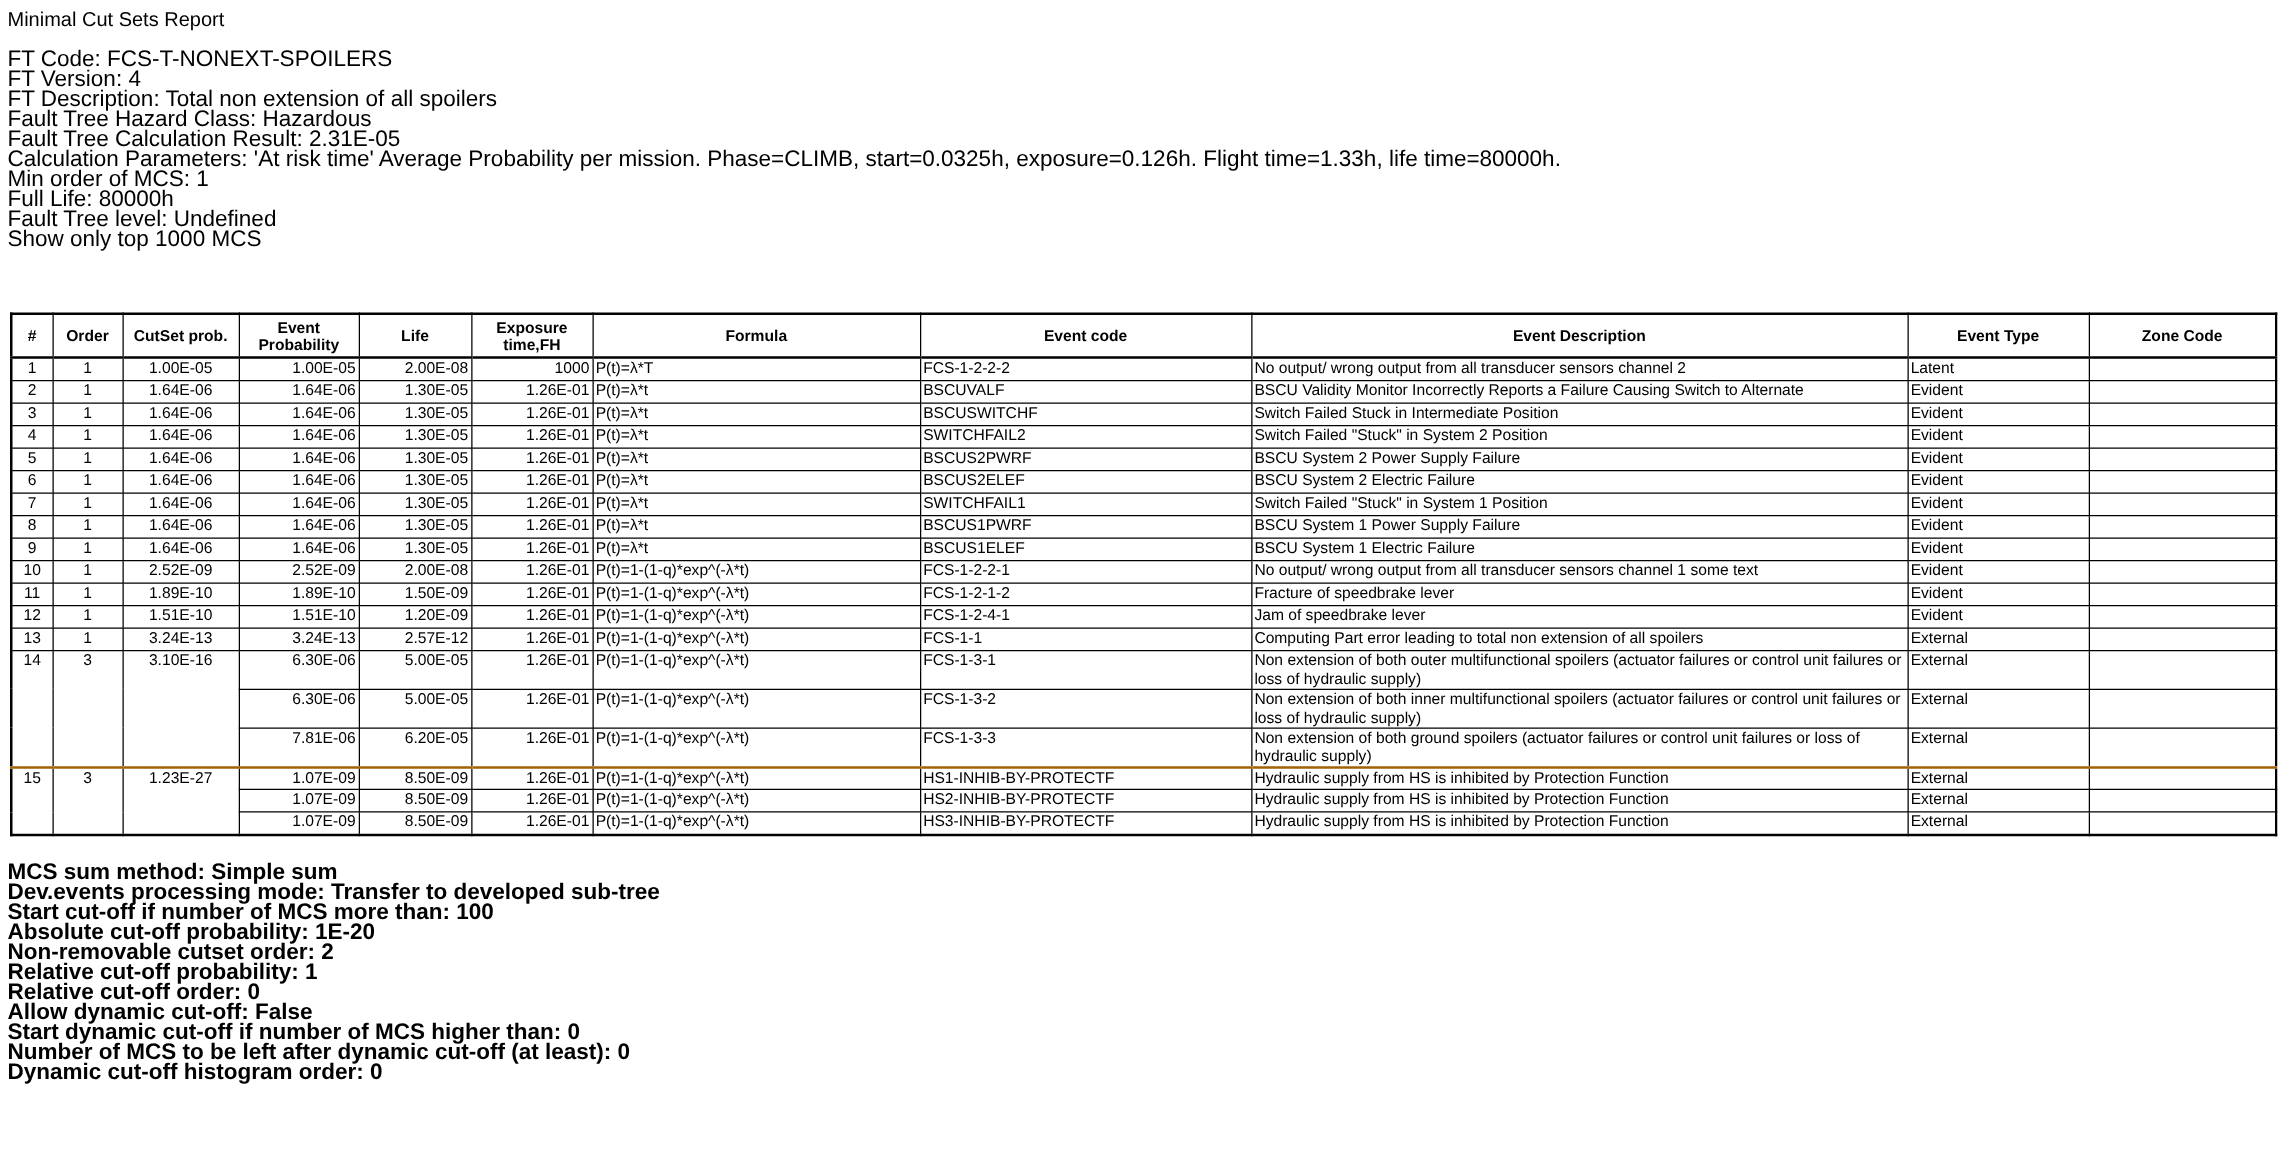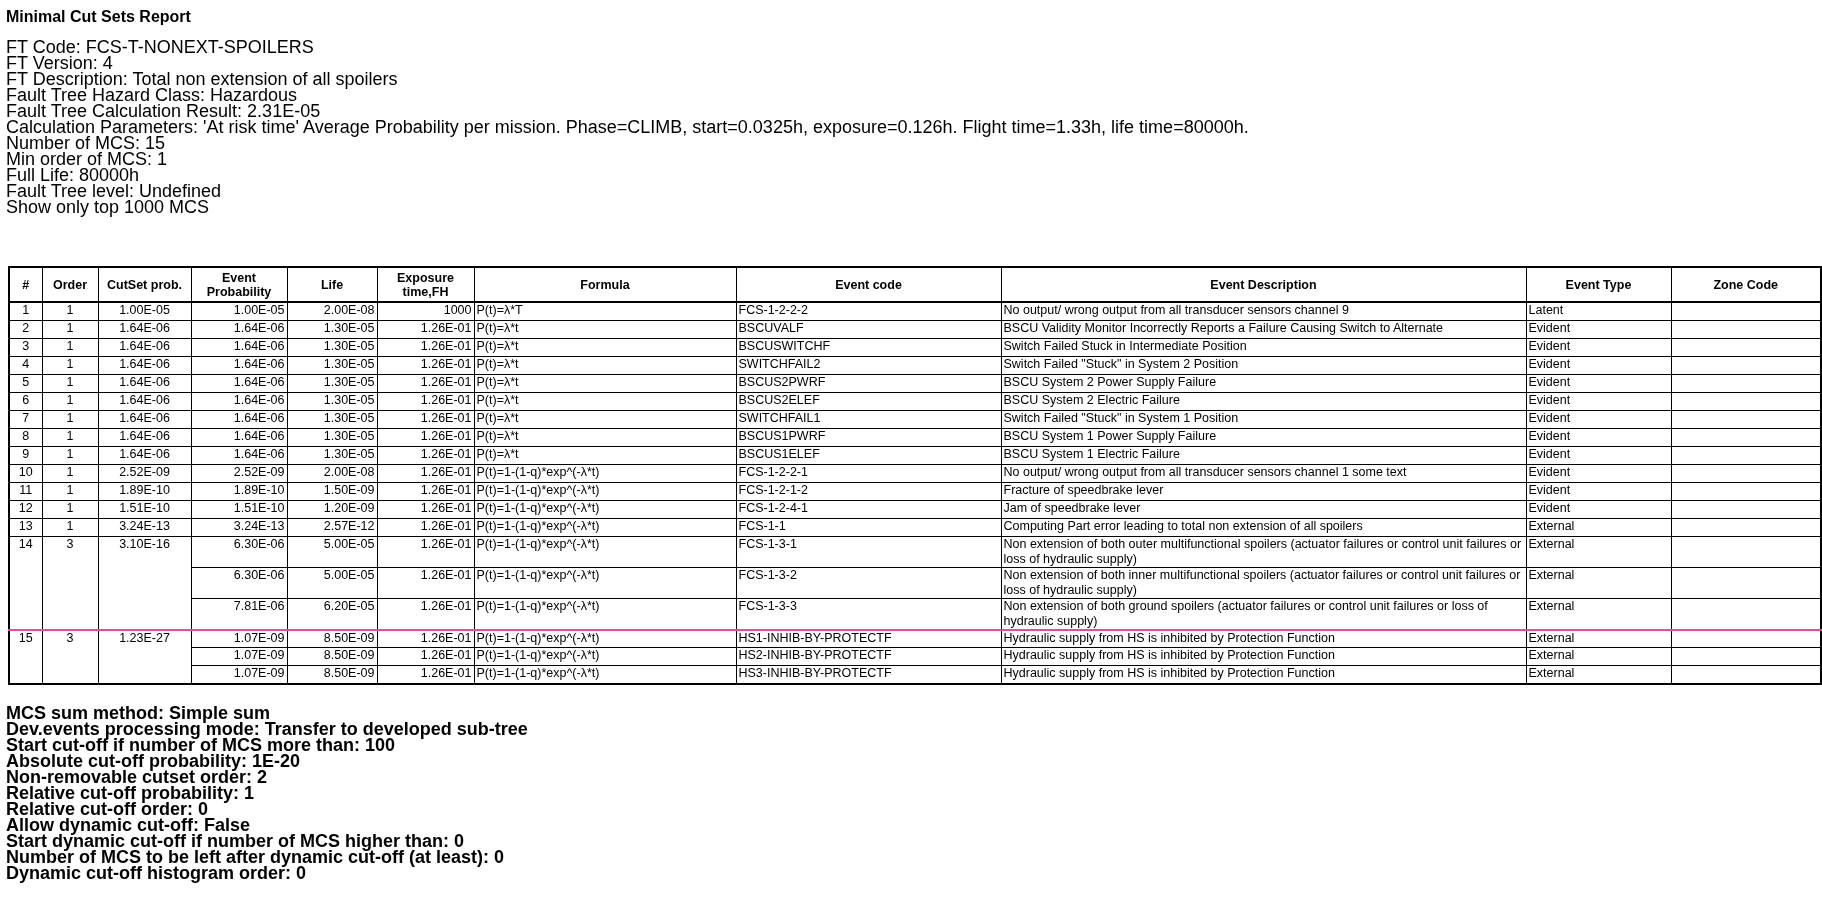--- a/index.html
+++ b/index.html
@@ -1,45 +1,44 @@
 <!DOCTYPE html>
 <html><head>
 <meta charset="utf-8">
 <style>
   html,body{margin:0;padding:0;background:#fff;color:#000;}
   body{width:1822px;height:923px;overflow:hidden;font-family:"Liberation Sans","DejaVu Sans",sans-serif;}
   .page{padding:8px 0 0 6px;}
-  .report-title{font-size:16px;font-weight:bold;margin:0 0 13px 0;}
+  .report-title{font-size:16px;font-weight:normal;margin:0 0 13px 0;}
   .meta,.footer{font-size:18px;line-height:16px;}
   .meta div,.footer div{white-space:nowrap;}
   table.mcs{border-collapse:collapse;table-layout:fixed;width:1812px;margin:51px 0 0 2px;border:2px solid #000;font-size:12.5px;}
   table.mcs th,table.mcs td{border:1px solid #000;overflow:hidden;}
   table.mcs thead th{border-bottom:2px solid #000;font-weight:bold;text-align:center;vertical-align:middle;height:33px;padding:0 2px;line-height:14px;}
   table.mcs tbody tr{height:18px;}
   table.mcs td{padding:0 2px;line-height:15px;vertical-align:top;}
   td.c{text-align:center;}
   td.r{text-align:right;padding-right:1px;}
   td.l{text-align:left;padding-left:2px;}
-  tr.thick-top td{border-top:2px solid #ec4899;}
+  tr.thick-top td{border-top:2px solid #a16207;}
   .footer{margin:20px 0 0 0;font-weight:bold;}
 </style>
 </head>
 <body>
 
 <div class="page">
   <div class="report-title">Minimal Cut Sets Report</div>
 
   <div class="meta">
     <div>FT Code: FCS-T-NONEXT-SPOILERS</div>
     <div>FT Version: 4</div>
     <div>FT Description: Total non extension of all spoilers</div>
     <div>Fault Tree Hazard Class: Hazardous</div>
     <div>Fault Tree Calculation Result: 2.31E-05</div>
     <div>Calculation Parameters: 'At risk time' Average Probability per mission. Phase=CLIMB, start=0.0325h, exposure=0.126h. Flight time=1.33h, life time=80000h.</div>
-    <div>Number of MCS: 15</div>
     <div>Min order of MCS: 1</div>
     <div>Full Life: 80000h</div>
     <div>Fault Tree level: Undefined</div>
     <div>Show only top 1000 MCS</div>
   </div>
 
   <table class="mcs">
     <colgroup>
       <col style="width:33px">
         <col style="width:56px">
@@ -71,21 +70,21 @@
     <tbody>
         <tr>
           <td class="c">1</td>
           <td class="c">1</td>
           <td class="c">1.00E-05</td>
           <td class="r">1.00E-05</td>
           <td class="r">2.00E-08</td>
           <td class="r">1000</td>
           <td class="l">P(t)=λ*T</td>
           <td class="l">FCS-1-2-2-2</td>
-          <td class="l">No output/ wrong output from all transducer sensors channel 9</td>
+          <td class="l">No output/ wrong output from all transducer sensors channel 2</td>
           <td class="l">Latent</td>
           <td class="l"></td>
         </tr>
         <tr>
           <td class="c">2</td>
           <td class="c">1</td>
           <td class="c">1.64E-06</td>
           <td class="r">1.64E-06</td>
           <td class="r">1.30E-05</td>
           <td class="r">1.26E-01</td>

